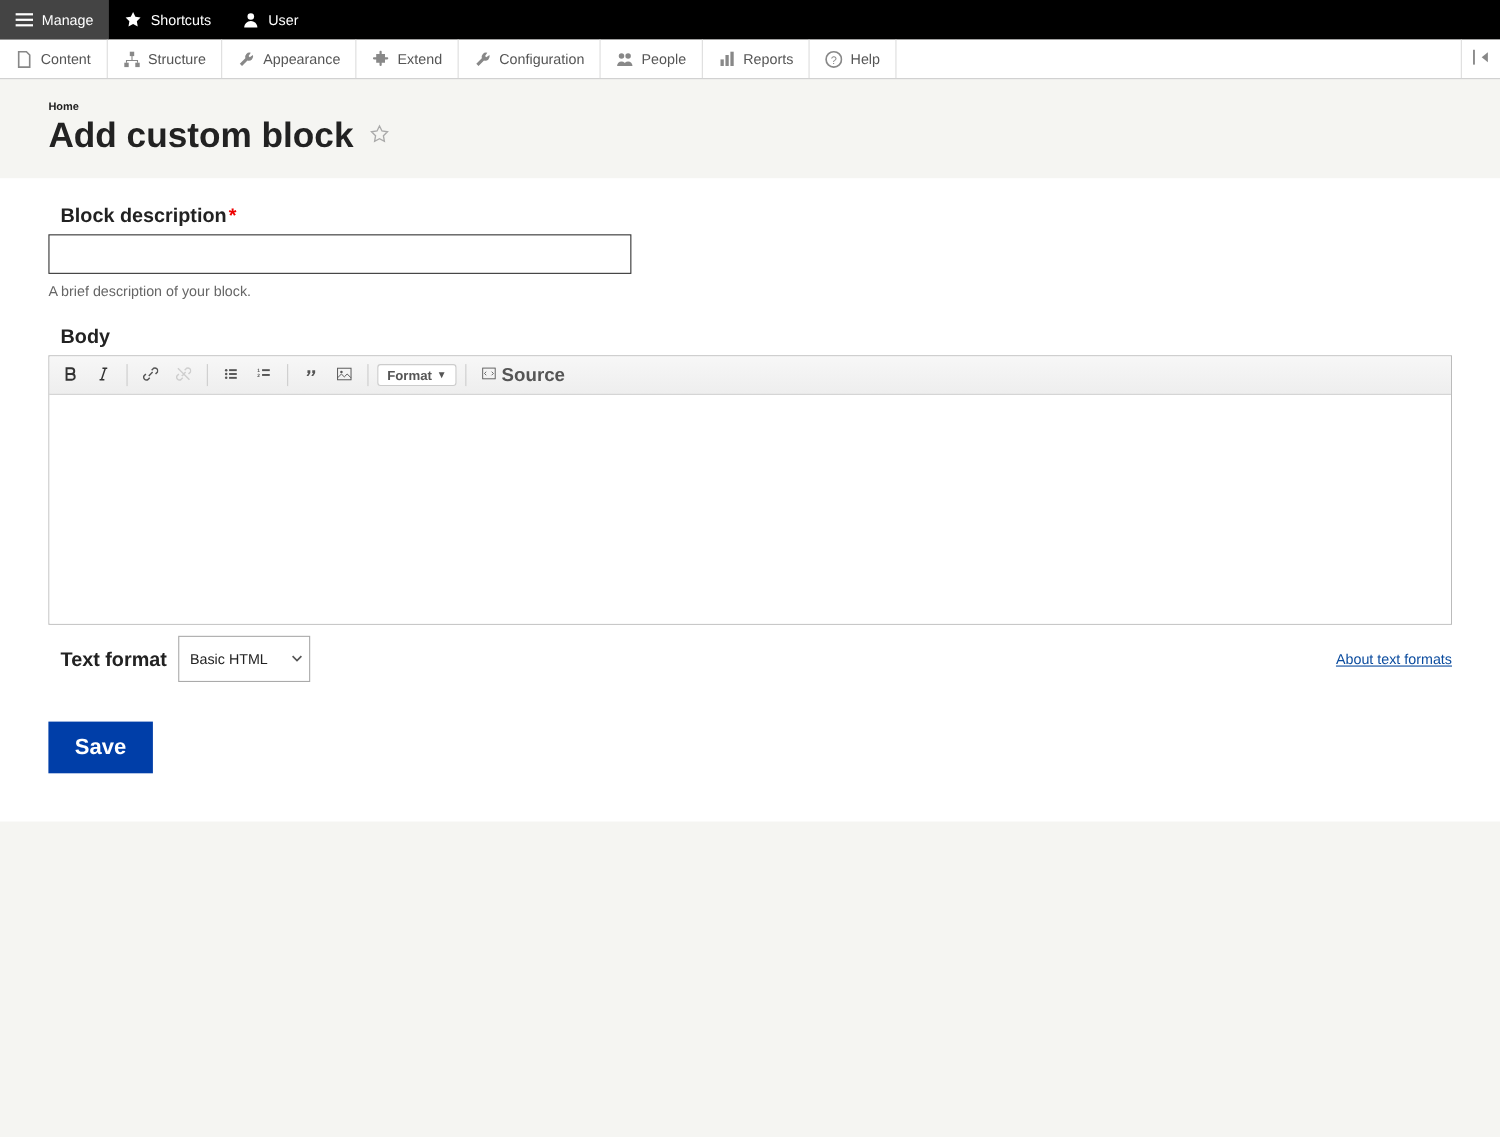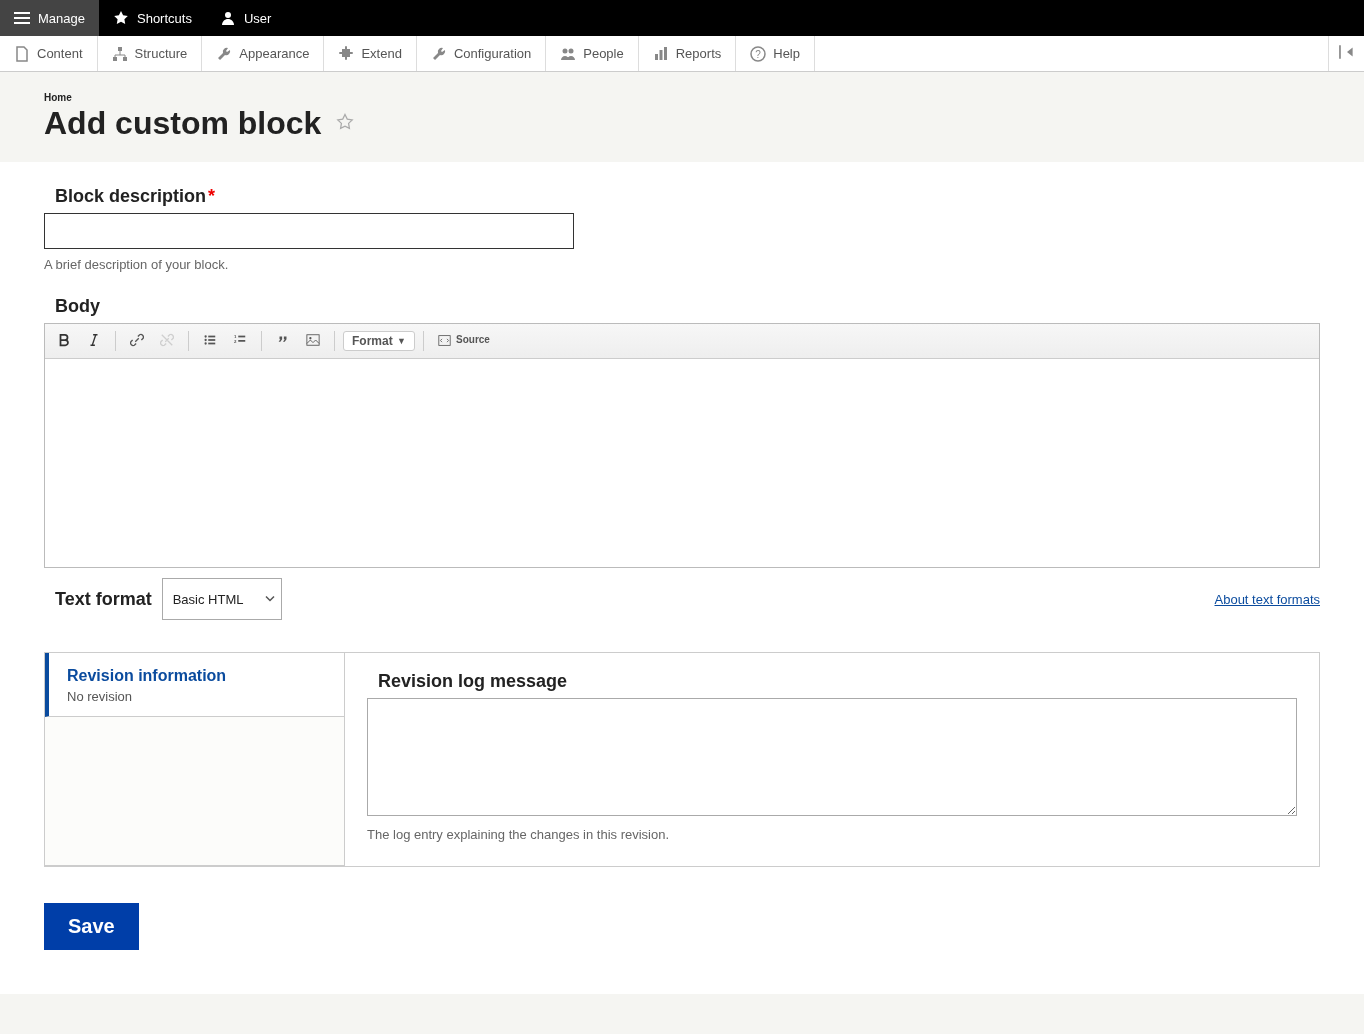--- a/index.html
+++ b/index.html
@@ -141,22 +141,22 @@
   .ed-format {
     display:flex; align-items:center; gap:4px;
     border:1px solid #ccc; border-radius:3px;
     padding: 2px 8px; font-size:12px; color:#555;
     cursor:pointer;
     min-width:72px;
     background:#fff;
   }
   .ed-format .chev { font-size:9px; margin-left:auto; }
   .ed-source {
-    display:flex; align-items:flex-start; gap:5px;
-    padding:2px 6px; font-size:10px; color:#555; cursor:pointer;
+    display:flex; align-items:center; gap:5px;
+    padding:2px 6px; font-size:17px; color:#555; cursor:pointer;
     border-radius:3px;
   }
   .ed-source svg { width:13px; height:13px; fill:#555; }
 
   .editor-area {
     min-height: 208px;
     background:#fff;
   }
 
   
@@ -473,31 +473,18 @@
         <span class="chev">
           <svg viewBox="0 0 10 10">
               <path d="M1 3l4 4 4-4" fill="none" stroke="#555" stroke-width="1.5"></path>
             </svg>
         </span>
       </div>
       <a class="about-link">About text formats</a>
     </div>
   </div>
 
-  <div class="revision-box">
-    <div class="rev-tabs">
-      <div class="rev-tab">
-        <div class="rev-tab-title">Revision information</div>
-        <div class="rev-tab-sub">No revision</div>
-      </div>
-    </div>
-    <div class="rev-content">
-      <label class="form-label">Revision log message</label>
-      <textarea class="rev-textarea" style=""></textarea>
-      <div class="helper">The log entry explaining the changes in this revision.</div>
-    </div>
-  </div>
 
   <div class="actions">
     <button class="btn-primary">Save</button>
   </div>
 
 </div>
 
 </body></html>

